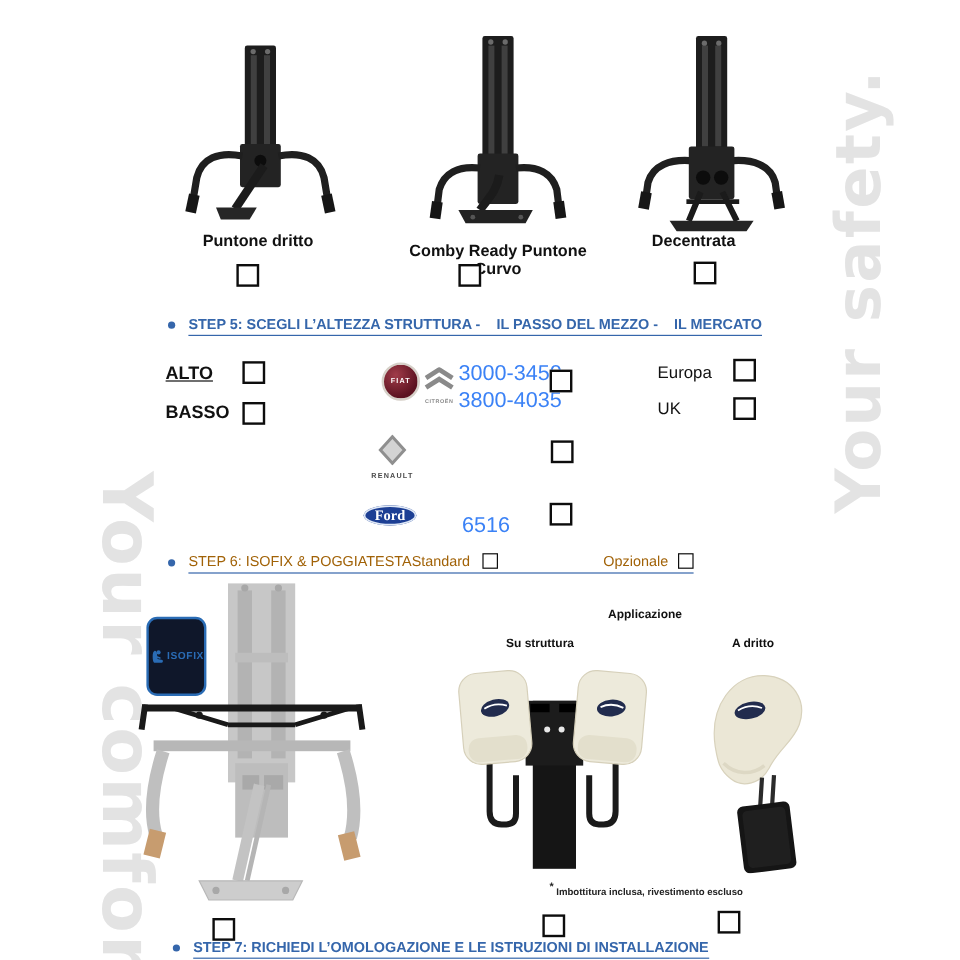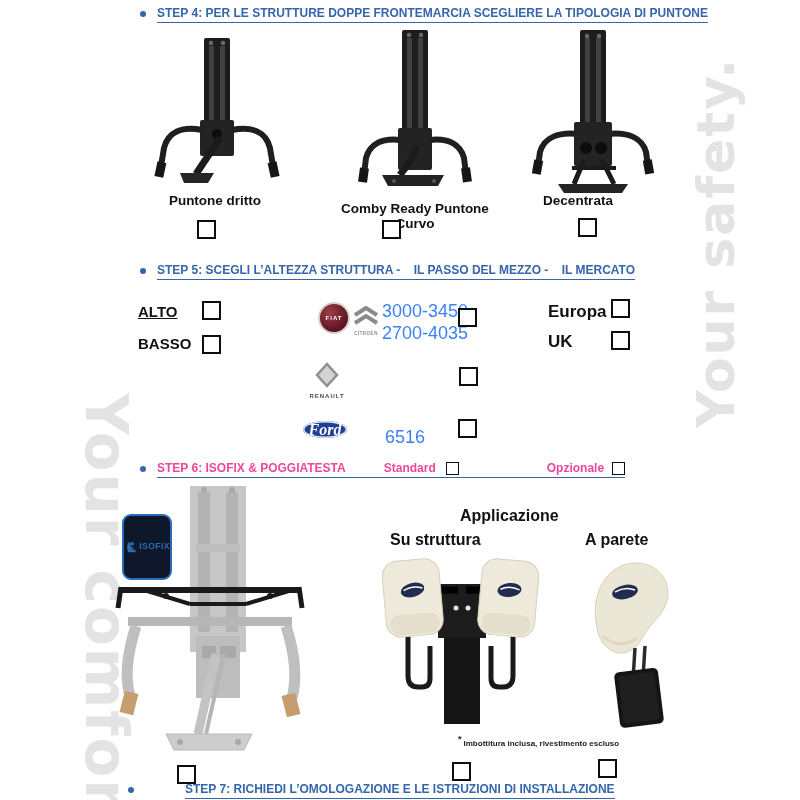--- a/index.html
+++ b/index.html
@@ -10,71 +10,67 @@
   .wm{position:absolute;font-weight:bold;color:#e3e3e3;white-space:nowrap;letter-spacing:2px;
       font-family:"DejaVu Sans",sans-serif;z-index:0;}
   .wm-right{left:686px;top:428px;font-size:52px;transform:rotate(-90deg);transform-origin:0 0;}
   .wm-left{left:140px;top:393px;font-size:58px;transform:rotate(90deg);transform-origin:0 0;}
 
   
   .steprow{position:absolute;display:flex;align-items:flex-start;z-index:2;}
   .bullet{width:6px;height:6px;border-radius:50%;background:#3566ab;margin:5px 11px 0 0;flex:none;}
   .hl{color:#3566ab;font-weight:bold;font-size:12px;white-space:pre;
       border-bottom:1px solid #3566ab;padding-bottom:2px;line-height:14px;}
-  .s6line{display:inline-flex;align-items:flex-end;border-bottom:1px solid #3566ab;
-          padding-bottom:2px;color:#ec4899;font-weight:bold;font-size:12px;line-height:14px;}
+  .s6line{display:inline-flex;align-items:flex-start;border-bottom:1px solid #3566ab;
+          padding-bottom:2px;color:#a16207;font-weight:normal;font-size:12px;line-height:14px;}
   .s6line .lbl{white-space:pre;}
 
   
   .cb{position:absolute;width:15px;height:15px;border:2px solid #0d0d0d;background:#fff;z-index:2;}
   .cb-inline{position:static;display:inline-block;}
   .cb-sm{width:11px;height:11px;border-width:1.5px;}
 
   .structlabel{position:absolute;font-weight:bold;font-size:13.5px;text-align:center;z-index:2;}
   .optlabel{position:absolute;font-weight:bold;font-size:15px;z-index:2;}
   .rangetext{position:absolute;font-size:18px;color:#3b82f6;line-height:22px;z-index:2;}
-  .marketlabel{position:absolute;font-weight:bold;font-size:17px;z-index:2;}
-  .blacklabel{position:absolute;font-weight:bold;font-size:16px;z-index:2;}
+  .marketlabel{position:absolute;font-weight:normal;font-size:14px;z-index:2;}
+  .blacklabel{position:absolute;font-weight:bold;font-size:10px;text-align:center;z-index:2;}
 
   
   .fiat{position:absolute;width:28px;height:28px;border-radius:50%;z-index:2;
         background:radial-gradient(circle at 35% 30%,#a03c49,#5c1220 70%);
         border:2px solid #d6d0c8;display:flex;align-items:center;justify-content:center;}
   .fiat span{color:#fff;font-size:6px;font-weight:bold;letter-spacing:1px;}
   .citroen{position:absolute;width:32px;text-align:center;z-index:2;}
   .citroen .brandtxt{font-size:4.5px;color:#8a8a8a;letter-spacing:.5px;font-weight:bold;display:block;margin-top:1px;}
   .renault{position:absolute;width:48px;text-align:center;z-index:2;}
   .renault .brandtxt{font-size:6px;color:#4a4a4a;letter-spacing:1px;font-weight:bold;display:block;margin-top:1px;}
   .ford{position:absolute;width:44px;height:17px;border-radius:50%;background:#1d3f94;z-index:2;
         box-shadow:inset 0 0 0 1.5px #dfe8f6;display:flex;align-items:center;justify-content:center;}
-  .ford span{color:#fff;font-size:16px;font-style:italic;font-family:"Liberation Serif",serif;font-weight:bold;}
+  .ford span{color:#fff;font-size:12px;font-family:"Liberation Serif",serif;font-weight:bold;}
 
   
   .isofix{position:absolute;width:46px;height:62px;border:2.5px solid #2a6cb5;border-radius:9px;
           background:#0f172a;z-index:3;display:flex;flex-direction:row;align-items:center;justify-content:flex-end;}
   .isofix svg{width:34px;height:38px;margin-top:2px;}
   .isofix .isotxt{color:#2a6cb5;font-weight:bold;font-size:8.5px;letter-spacing:.5px;margin-bottom:3px;}
 
   .fn{position:absolute;font-size:8px;font-weight:bold;color:#222;z-index:2;}
   .fn .star{font-size:9px;vertical-align:super;margin-right:2px;}
 
   svg.img{position:absolute;z-index:1;}
 </style>
 </head>
 <body>
 
 <div class="page">
 
   <div class="wm wm-right">Your safety.</div>
   <div class="wm wm-left">Your comfort.</div>
 
-  <div class="steprow" style="left:140px;top:6px;">
-    <span class="bullet"></span>
-    <span class="hl">STEP 4: PER LE STRUTTURE DOPPE FRONTEMARCIA SCEGLIERE LA TIPOLOGIA DI PUNTONE</span>
-  </div>
 
   <svg class="img" style="left:152px;top:34px;" width="130" height="155" viewBox="0 0 130 155">
     <rect x="52" y="4" width="26" height="98" fill="#1d1d1d" rx="2"></rect>
     <rect x="57" y="12" width="5" height="78" fill="#404040"></rect>
     <rect x="68" y="12" width="5" height="78" fill="#404040"></rect>
     <circle cx="59" cy="9" r="2.2" fill="#6b6b6b"></circle>
       <circle cx="71" cy="9" r="2.2" fill="#6b6b6b"></circle>
     <rect x="48" y="86" width="34" height="36" fill="#232323" rx="2"></rect>
     <circle cx="65" cy="100" r="5" fill="#0c0c0c"></circle>
     <path d="M50 96 C30 92 16 98 12 114 L9 132" stroke="#1f1f1f" stroke-width="6" fill="none"></path>
@@ -143,21 +139,21 @@
   </div>
   <div class="citroen" style="left:350px;top:306px;">
     <svg width="30" height="20" viewBox="0 0 30 20">
       <path d="M4 9 L15 2 L26 9" stroke="#8a8a8a" stroke-width="4" fill="none"></path>
       <path d="M4 17 L15 10 L26 17" stroke="#8a8a8a" stroke-width="4" fill="none"></path>
     </svg>
     <span class="brandtxt">CITROËN</span>
   </div>
   <div class="rangetext" style="left:382px;top:300px;">
     <div>3000-3450</div>
-    <div>2700-4035</div>
+    <div>3800-4035</div>
   </div>
   <div class="cb" style="left:458px;top:308px;"></div>
 
   <span class="marketlabel" style="left:548px;top:302px;">Europa</span>
   <div class="cb" style="left:611px;top:299px;"></div>
   <span class="marketlabel" style="left:548px;top:332px;">UK</span>
   <div class="cb" style="left:611px;top:331px;"></div>
 
   <div class="renault" style="left:303px;top:362px;">
     <svg width="24" height="26" viewBox="0 0 24 26">
@@ -172,21 +168,21 @@
   </div>
   <div class="rangetext" style="left:385px;top:426px;">
     <div>6516</div>
   </div>
   <div class="cb" style="left:458px;top:419px;"></div>
 
   <div class="steprow" style="left:140px;top:461px;">
     <span class="bullet"></span>
     <span class="s6line">
       <span class="lbl">STEP 6: ISOFIX &amp; POGGIATESTA</span>
-      <span class="lbl" style="margin-left:38px;">Standard</span>
+      <span class="lbl" style="">Standard</span>
       <span class="cb cb-sm cb-inline" style="margin-left:10px;"></span>
       <span class="lbl" style="margin-left:88px;">Opzionale</span>
       <span class="cb cb-sm cb-inline" style="margin-left:8px;"></span>
     </span>
   </div>
 
   <div class="isofix" style="left:122px;top:514px;">
     <svg viewBox="0 0 40 40">
       <path d="M13 5 c-3 1 -4.5 6 -4.5 12 c0 8 1 12.5 3.5 14.5 l16 0 c3 0 4.2 -4 2 -6 l-10.5 -2.5 c-1 -5 -1 -10 -2 -14 c-0.8 -3 -2.5 -4.8 -4.5 -4 z" fill="#2a6cb5"></path>
       <circle cx="21.5" cy="8.5" r="4.6" fill="#2a6cb5"></circle>
@@ -217,21 +213,21 @@
     <rect x="184" y="208" width="14" height="22" fill="#c79c6f" transform="rotate(-14 191 219)"></rect>
     <path d="M116 168 L98 248" stroke="#c3c3c3" stroke-width="9"></path>
     <path d="M124 168 L106 248" stroke="#b5b5b5" stroke-width="4"></path>
     <path d="M66 248 L152 248 L144 264 L74 264 Z" fill="#cdcdcd" stroke="#b8b8b8"></path>
     <circle cx="80" cy="256" r="3" fill="#a8a8a8"></circle>
       <circle cx="138" cy="256" r="3" fill="#a8a8a8"></circle>
   </svg>
 
   <div class="blacklabel" style="left:460px;top:507px;width:155px;">Applicazione</div>
   <div class="blacklabel" style="left:390px;top:531px;width:120px;">Su struttura</div>
-  <div class="blacklabel" style="left:585px;top:531px;width:85px;">A parete</div>
+  <div class="blacklabel" style="left:585px;top:531px;width:85px;">A dritto</div>
 
   <svg class="img" style="left:378px;top:550px;" width="165" height="178" viewBox="0 0 165 178">
     <rect x="66" y="34" width="36" height="140" fill="#151515"></rect>
     <rect x="60" y="34" width="48" height="54" fill="#1c1c1c"></rect>
     <path d="M64 40 h16 m8 0 h16" stroke="#000" stroke-width="7"></path>
     <circle cx="78" cy="58" r="2.5" fill="#e8e8e8"></circle>
       <circle cx="90" cy="58" r="2.5" fill="#e8e8e8"></circle>
     <path d="M30 80 L30 126 Q30 137 40 137 L44 137 Q52 137 52 128 L52 96" fill="none" stroke="#1a1a1a" stroke-width="5"></path>
     <path d="M135 80 L135 126 Q135 137 125 137 L121 137 Q113 137 113 128 L113 96" fill="none" stroke="#1a1a1a" stroke-width="5"></path>
     <g transform="rotate(-5 34 45)">
@@ -261,18 +257,18 @@
   </svg>
 
   <div class="fn" style="left:458px;top:734px;">
     <span class="star">*</span><span>Imbottitura inclusa, rivestimento escluso</span>
   </div>
 
   <div class="cb" style="left:177px;top:765px;"></div>
   <div class="cb" style="left:452px;top:762px;"></div>
   <div class="cb" style="left:598px;top:759px;"></div>
 
-  <div class="steprow" style="left:128px;top:782px;gap:40px;">
+  <div class="steprow" style="left:144px;top:782px;">
     <span class="bullet"></span>
     <span class="hl">STEP 7: RICHIEDI L’OMOLOGAZIONE E LE ISTRUZIONI DI INSTALLAZIONE</span>
   </div>
 
 </div>
 
 </body></html>

